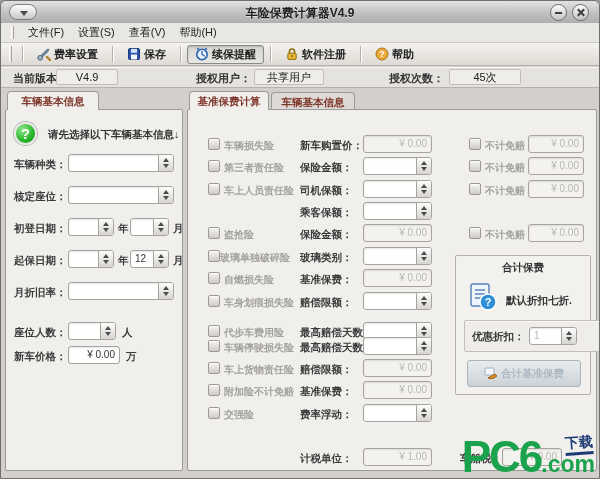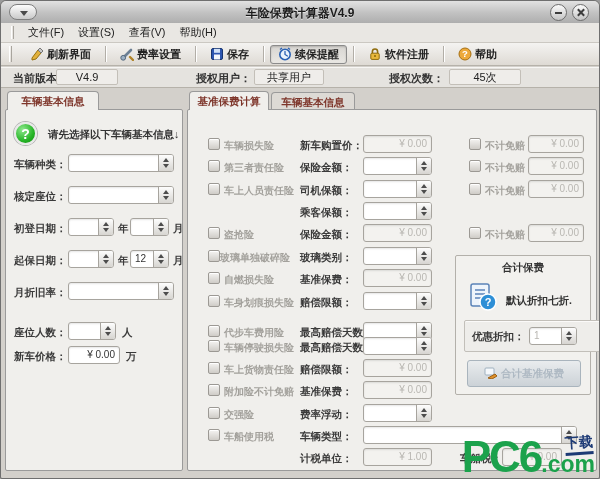--- a/index.html
+++ b/index.html
@@ -182,29 +182,20 @@
   <div id="menubar">
       <div class="grip"></div>
       <span class="menu-item">文件(F)</span>
       <span class="menu-item">设置(S)</span>
       <span class="menu-item">查看(V)</span>
       <span class="menu-item">帮助(H)</span>
     </div>
 
   <div id="toolbar">
       <div class="grip"></div>
-      <div class="tb-btn">
-        <span class="tb-icon">
-          <svg width="14" height="14" viewBox="0 0 14 14">
-            <path d="M2 11 L8 3 L11 6 L6 12 L2 13 Z" fill="#e2b13c" stroke="#96700f" stroke-width="1"></path>
-            <path d="M8 3 L10 1 L13 4 L11 6 Z" fill="#c9c9c9" stroke="#777"></path>
-          </svg>
-        </span>
-        <span class="tb-label">刷新界面</span>
-      </div>
       <div class="tb-sep"></div>
       <div class="tb-btn">
         <span class="tb-icon">
           <svg width="14" height="14" viewBox="0 0 14 14">
             <path d="M3 11 L11 3" stroke="#6b7f94" stroke-width="2.6" stroke-linecap="round"></path>
             <circle cx="3.2" cy="10.8" r="2.4" fill="#9cb0c4" stroke="#51667c"></circle>
             <path d="M10 10 L13 13" stroke="#b08328" stroke-width="2.4" stroke-linecap="round"></path>
           </svg>
         </span>
         <span class="tb-label">费率设置</span>
@@ -542,32 +533,20 @@
         <span class="cblabel" style="left: 36px;">交强险</span>
         <span class="rlabel" style="left: 112px;">费率浮动：</span>
         <div class="fbox withspin" style="left: 175px; width: 69px;">
           <span class="fval"></span>
           <span class="spinbtn">
             <span class="arr up"></span>
             <span class="arr down"></span>
           </span>
         </div>
       </div>
-      <div class="rrow" style="top: 316px;">
-        <span class="cb" style="left: 20px;"></span>
-        <span class="cblabel" style="left: 36px;">车船使用税</span>
-        <span class="rlabel" style="left: 112px;">车辆类型：</span>
-        <div class="fbox withspin" style="left: 175px; width: 214px;">
-          <span class="fval"></span>
-          <span class="spinbtn">
-            <span class="arr up"></span>
-            <span class="arr down"></span>
-          </span>
-        </div>
-      </div>
       <div class="rrow" style="top: 338px;">
         <span class="rlabel" style="left: 112px;">计税单位：</span>
         <div class="fbox disabled" style="left: 175px; width: 69px;">
           <span class="fval right dim">¥ 1.00</span>
         </div>
         <span class="rlabel" style="left: 272px;">车船税：</span>
         <div class="fbox disabled" style="left: 314px; width: 60px;">
           <span class="fval right dim">¥ 0.00</span>
         </div>
       </div>

